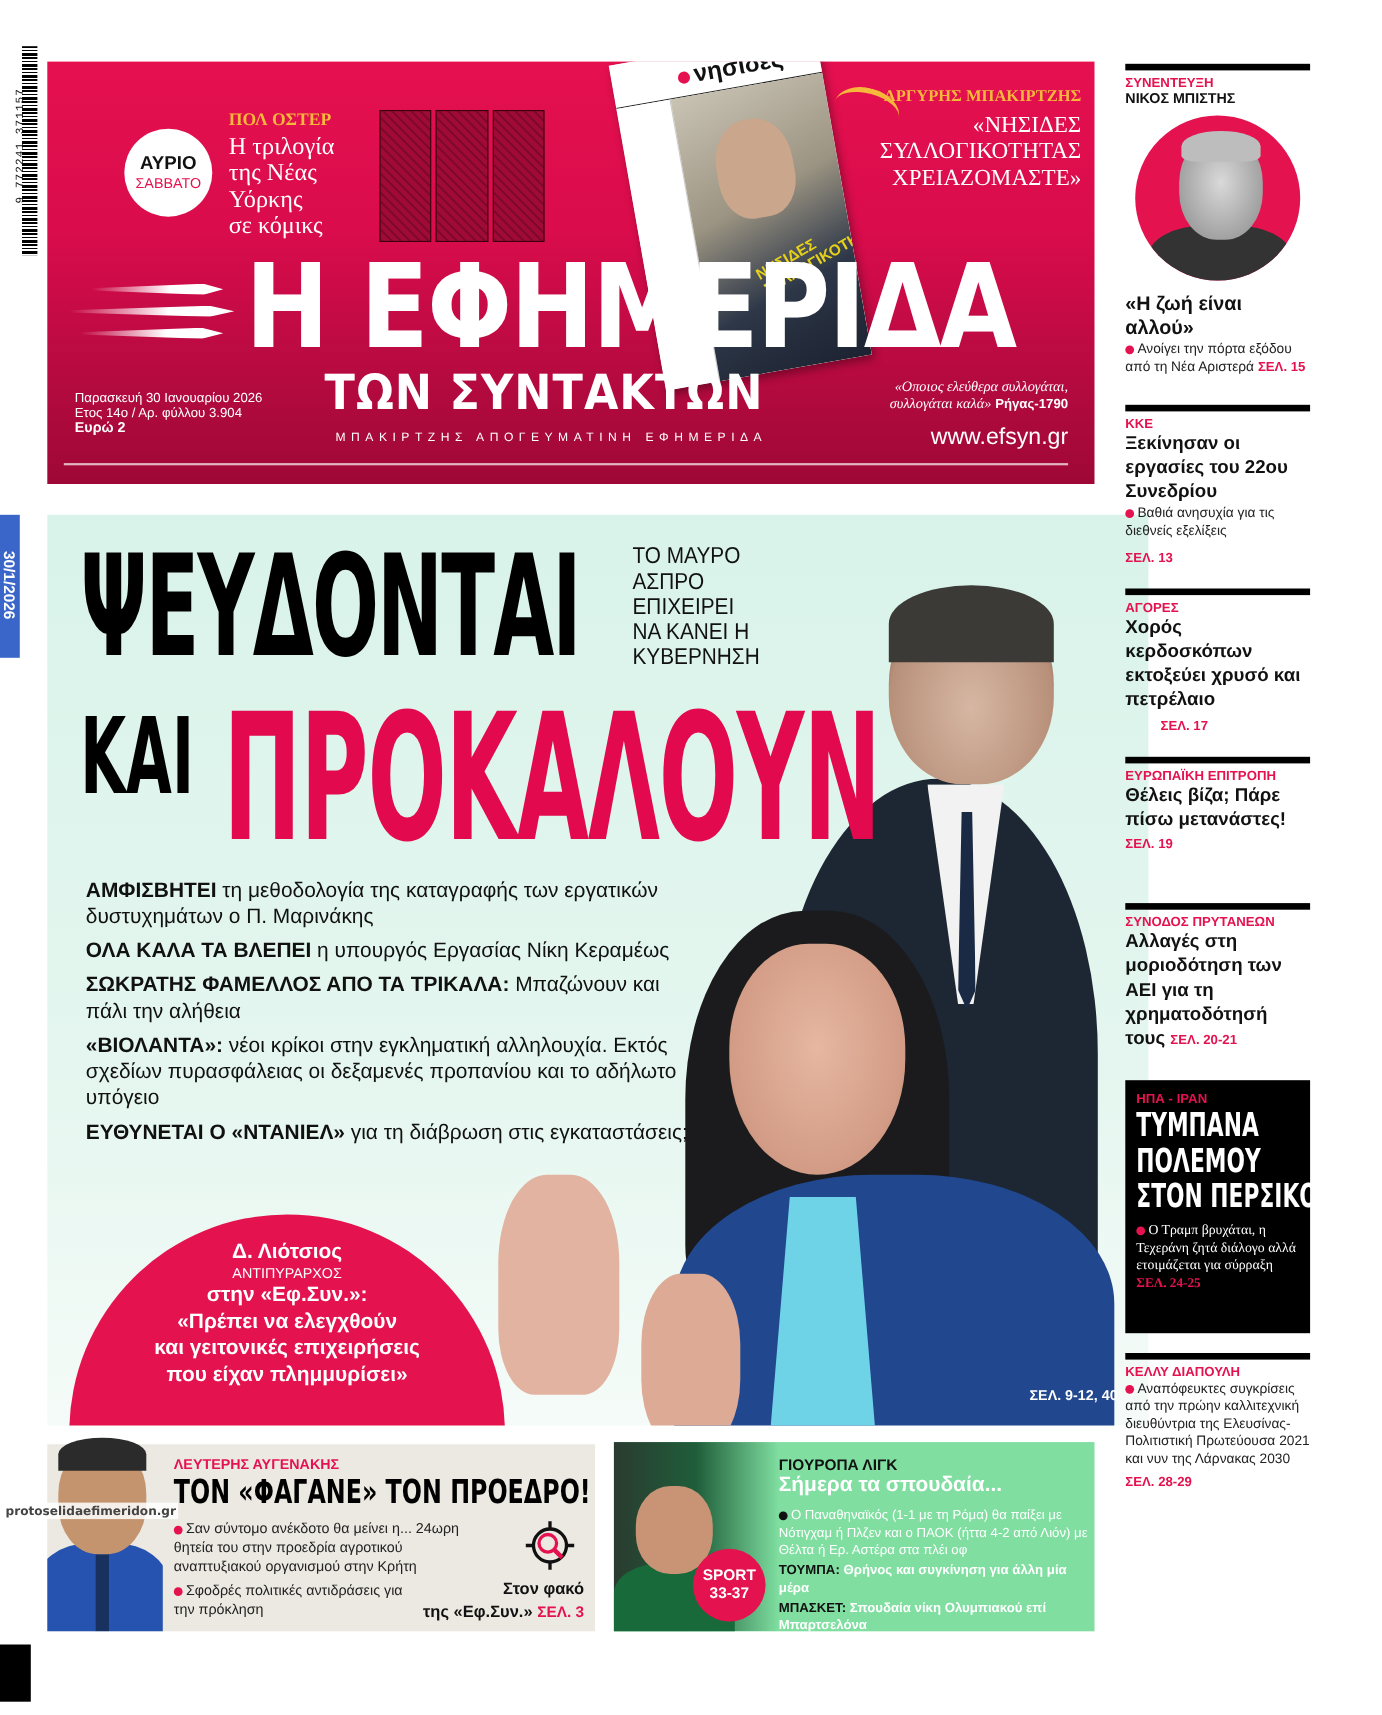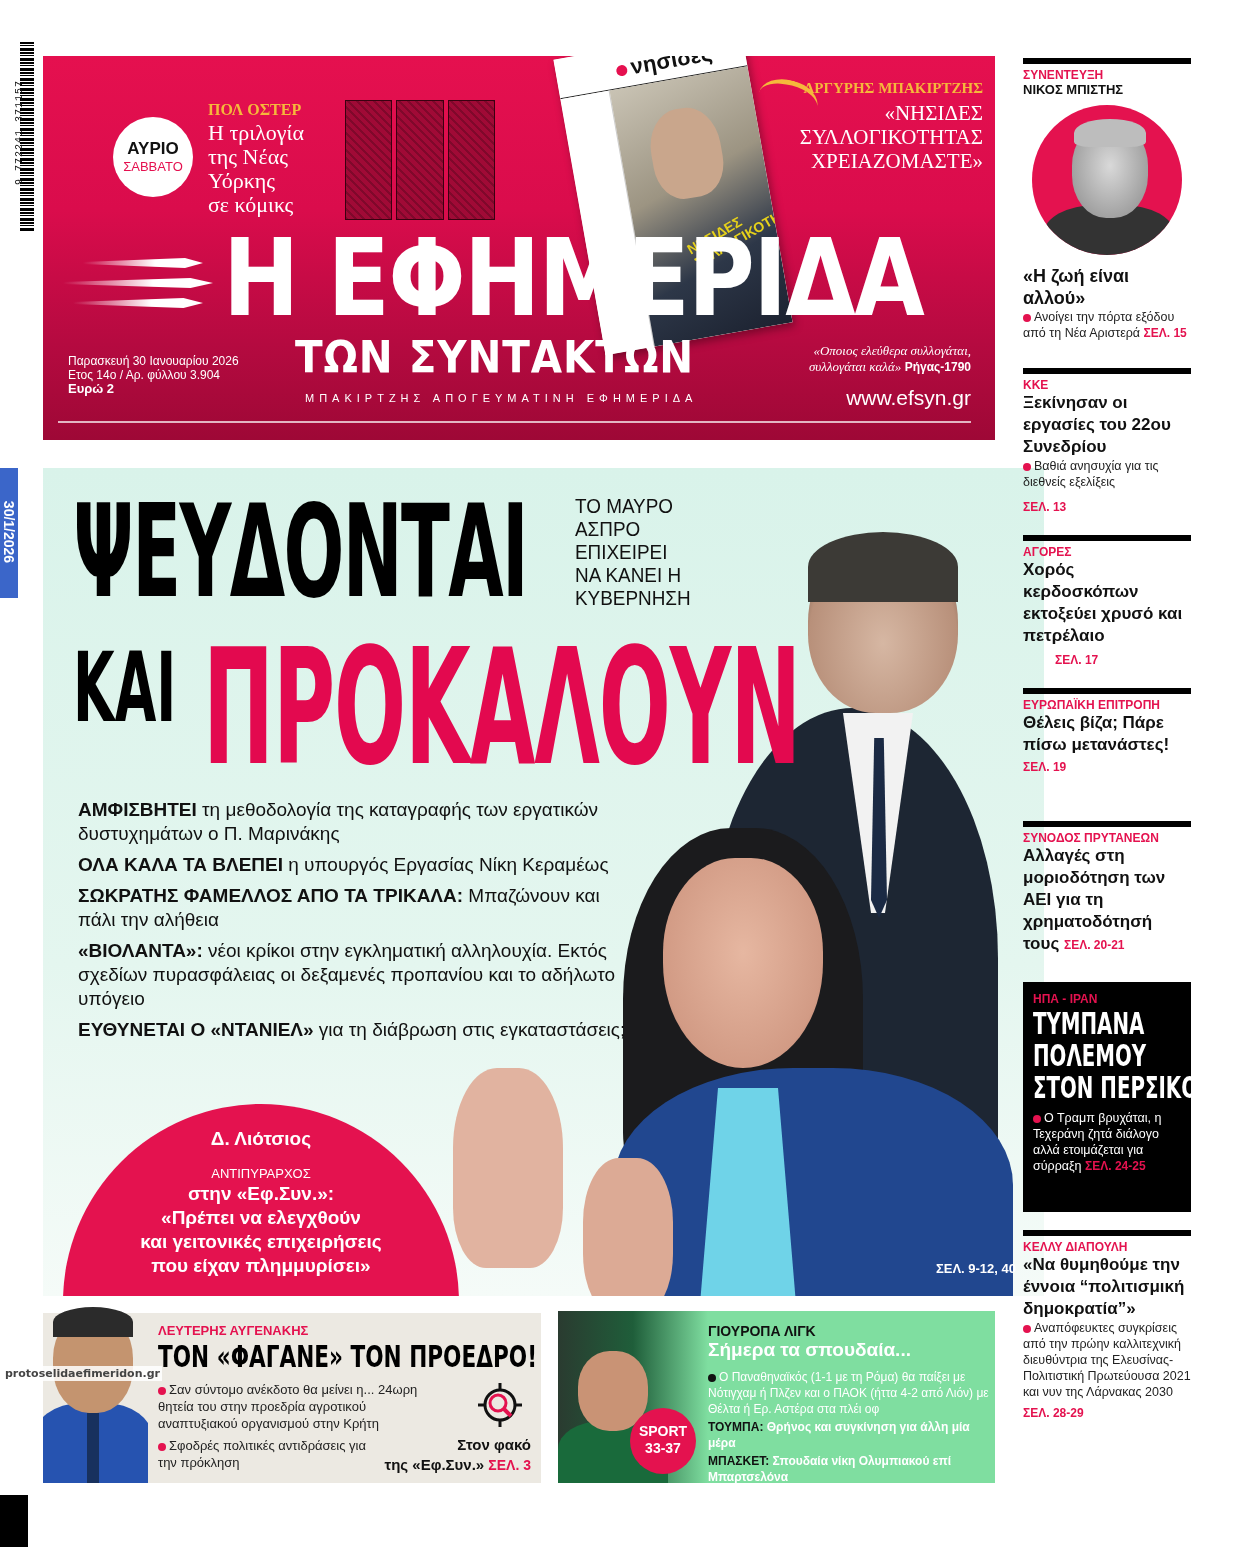--- a/index.html
+++ b/index.html
@@ -75,21 +75,21 @@
   .photo-woman .face { position: absolute; left: 60px; top: 60px; width: 160px; height: 210px; border-radius: 45% 45% 50% 50%; background: radial-gradient(ellipse at 50% 45%, #e6b7a1 0%, #d29b85 70%, #a36c5a 100%); }
   .photo-woman .jacket { position: absolute; left: 10px; top: 270px; width: 400px; height: 260px; border-radius: 45% 45% 0 0; background: #21478f; }
   .photo-woman .top { position: absolute; left: 95px; top: 290px; width: 100px; height: 240px; background: #6fd3e8; clip-path: polygon(20% 0, 80% 0, 100% 100%, 0 100%); }
   .photo-woman .hand { position: absolute; left: -150px; top: 270px; width: 110px; height: 200px; border-radius: 40% 40% 30% 30%; background: #e1b3a0; }
   .photo-woman .hand2 { position: absolute; left: -20px; top: 360px; width: 90px; height: 160px; border-radius: 40%; background: #dcaa95; }
   .sel-main { position: absolute; right: 28px; bottom: 20px; color: #fff; font-weight: bold; font-size: 13px; }
 
   .quote-circle { position: absolute; left: 20px; top: 636px; width: 396px; height: 396px; border-radius: 50%; background: #e4124f; }
   .quote-text { position: absolute; left: 20px; top: 660px; width: 396px; text-align: center; color: #fff; }
   .quote-text .name { font-weight: bold; font-size: 19px; line-height: 22px; }
-  .quote-text .role { font-size: 13px; line-height: 16px; margin-top: 16px; }
+  .quote-text .role { font-size: 13px; line-height: 16px; }
   .quote-text .q { font-weight: bold; font-size: 19px; line-height: 24px; }
 
   
   .box-left { position: absolute; left: 43px; top: 1313px; width: 498px; height: 170px; background: #ece9e2; overflow: visible; }
   .box-left .person { position: absolute; left: 0; top: -10px; width: 105px; height: 180px; overflow: hidden; }
   .box-left .person .face { position: absolute; left: 10px; top: 10px; width: 80px; height: 100px; border-radius: 45%; background: #c4946f; }
   .box-left .person .hair { position: absolute; left: 10px; top: 4px; width: 80px; height: 30px; border-radius: 50% 50% 0 0; background: #2b2b2b; }
   .box-left .person .suit { position: absolute; left: -10px; top: 100px; width: 120px; height: 90px; border-radius: 40% 40% 0 0; background: #2653b0; }
   .box-left .person .tie { position: absolute; left: 44px; top: 110px; width: 12px; height: 70px; background: #18315e; }
   .box-left .kicker { position: absolute; left: 115px; top: 10px; color: #e4124f; font-weight: bold; font-size: 13px; }
@@ -124,21 +124,21 @@
   .sb-head { font-weight: bold; font-size: 17px; line-height: 22px; color: #111; }
   .sb-text { font-size: 12.5px; line-height: 16px; color: #222; }
   .sb-page { color: #e4124f; font-weight: bold; font-size: 12px; }
   .sb-portrait { width: 150px; height: 150px; border-radius: 50%; background: #e4124f; margin: 8px auto 10px; position: relative; overflow: hidden; }
   .sb-portrait .face { position: absolute; left: 40px; top: 18px; width: 76px; height: 95px; border-radius: 45%; background: radial-gradient(ellipse at 50% 45%, #d9d9d9 0%, #9a9a9a 80%); }
   .sb-portrait .hair { position: absolute; left: 42px; top: 14px; width: 72px; height: 28px; border-radius: 50% 50% 20% 20%; background: #bdbdbd; }
   .sb-portrait .body { position: absolute; left: 12px; top: 100px; width: 130px; height: 70px; border-radius: 40% 40% 0 0; background: #333; }
   .sb-black { position: absolute; left: 0; top: 924px; width: 168px; height: 230px; background: #000; padding: 10px 10px; }
   .sb-black .kicker { color: #e4124f; font-weight: bold; font-size: 12px; }
   .sb-black .head { font-family: "DejaVu Sans", sans-serif; font-weight: bold; font-size: 30px; line-height: 32px; color: #fff; transform: scaleX(0.66); transform-origin: left top; white-space: nowrap; margin-top: 2px; height: 100px; }
-  .sb-black .txt { color: #fff; font-size: 12.5px; line-height: 16px; margin-top: 2px; }
+  .sb-black .txt { color: #fff; font-size: 12.5px; line-height: 16px; margin-top: 2px; font-family: Liberation Serif, serif; }
   .sb-black .page { color: #e4124f; font-weight: bold; font-size: 12px; }
   .bottom-block { position: absolute; left: 0; top: 1495px; width: 28px; height: 52px; background: #000; }
 </style>
 </head>
 <body>
 
 <div class="barcode">
   <div class="bars"></div>
   <div class="num">9 772241 371157</div>
 </div>
@@ -347,19 +347,18 @@
       <div>ΤΥΜΠΑΝΑ</div>
       <div>ΠΟΛΕΜΟΥ</div>
       <div>ΣΤΟΝ ΠΕΡΣΙΚΟ</div>
     </div>
     <div class="txt"><span class="dot"></span><span>Ο Τραμπ βρυχάται, η Τεχεράνη ζητά διάλογο αλλά ετοιμάζεται για σύρραξη</span> <span class="page">ΣΕΛ. 24-25</span></div>
   </div>
 
   <div class="sb-section" style="top:1172px;">
     <div class="sb-rule"></div>
     <div class="sb-kicker">ΚΕΛΛΥ ΔΙΑΠΟΥΛΗ</div>
-    <div class="sb-head">«Να θυμηθούμε την έννοια “πολιτισμική δημοκρατία”»</div>
     <div class="sb-text"><span class="dot"></span><span>Αναπόφευκτες συγκρίσεις από την πρώην καλλιτεχνική διευθύντρια της Ελευσίνας-Πολιτιστική Πρωτεύουσα 2021 και νυν της Λάρνακας 2030</span></div>
     <div class="sb-page" style="margin-top:6px;">ΣΕΛ. 28-29</div>
   </div>
 </div>
 
 <div class="bottom-block"></div>
 
 </body></html>

